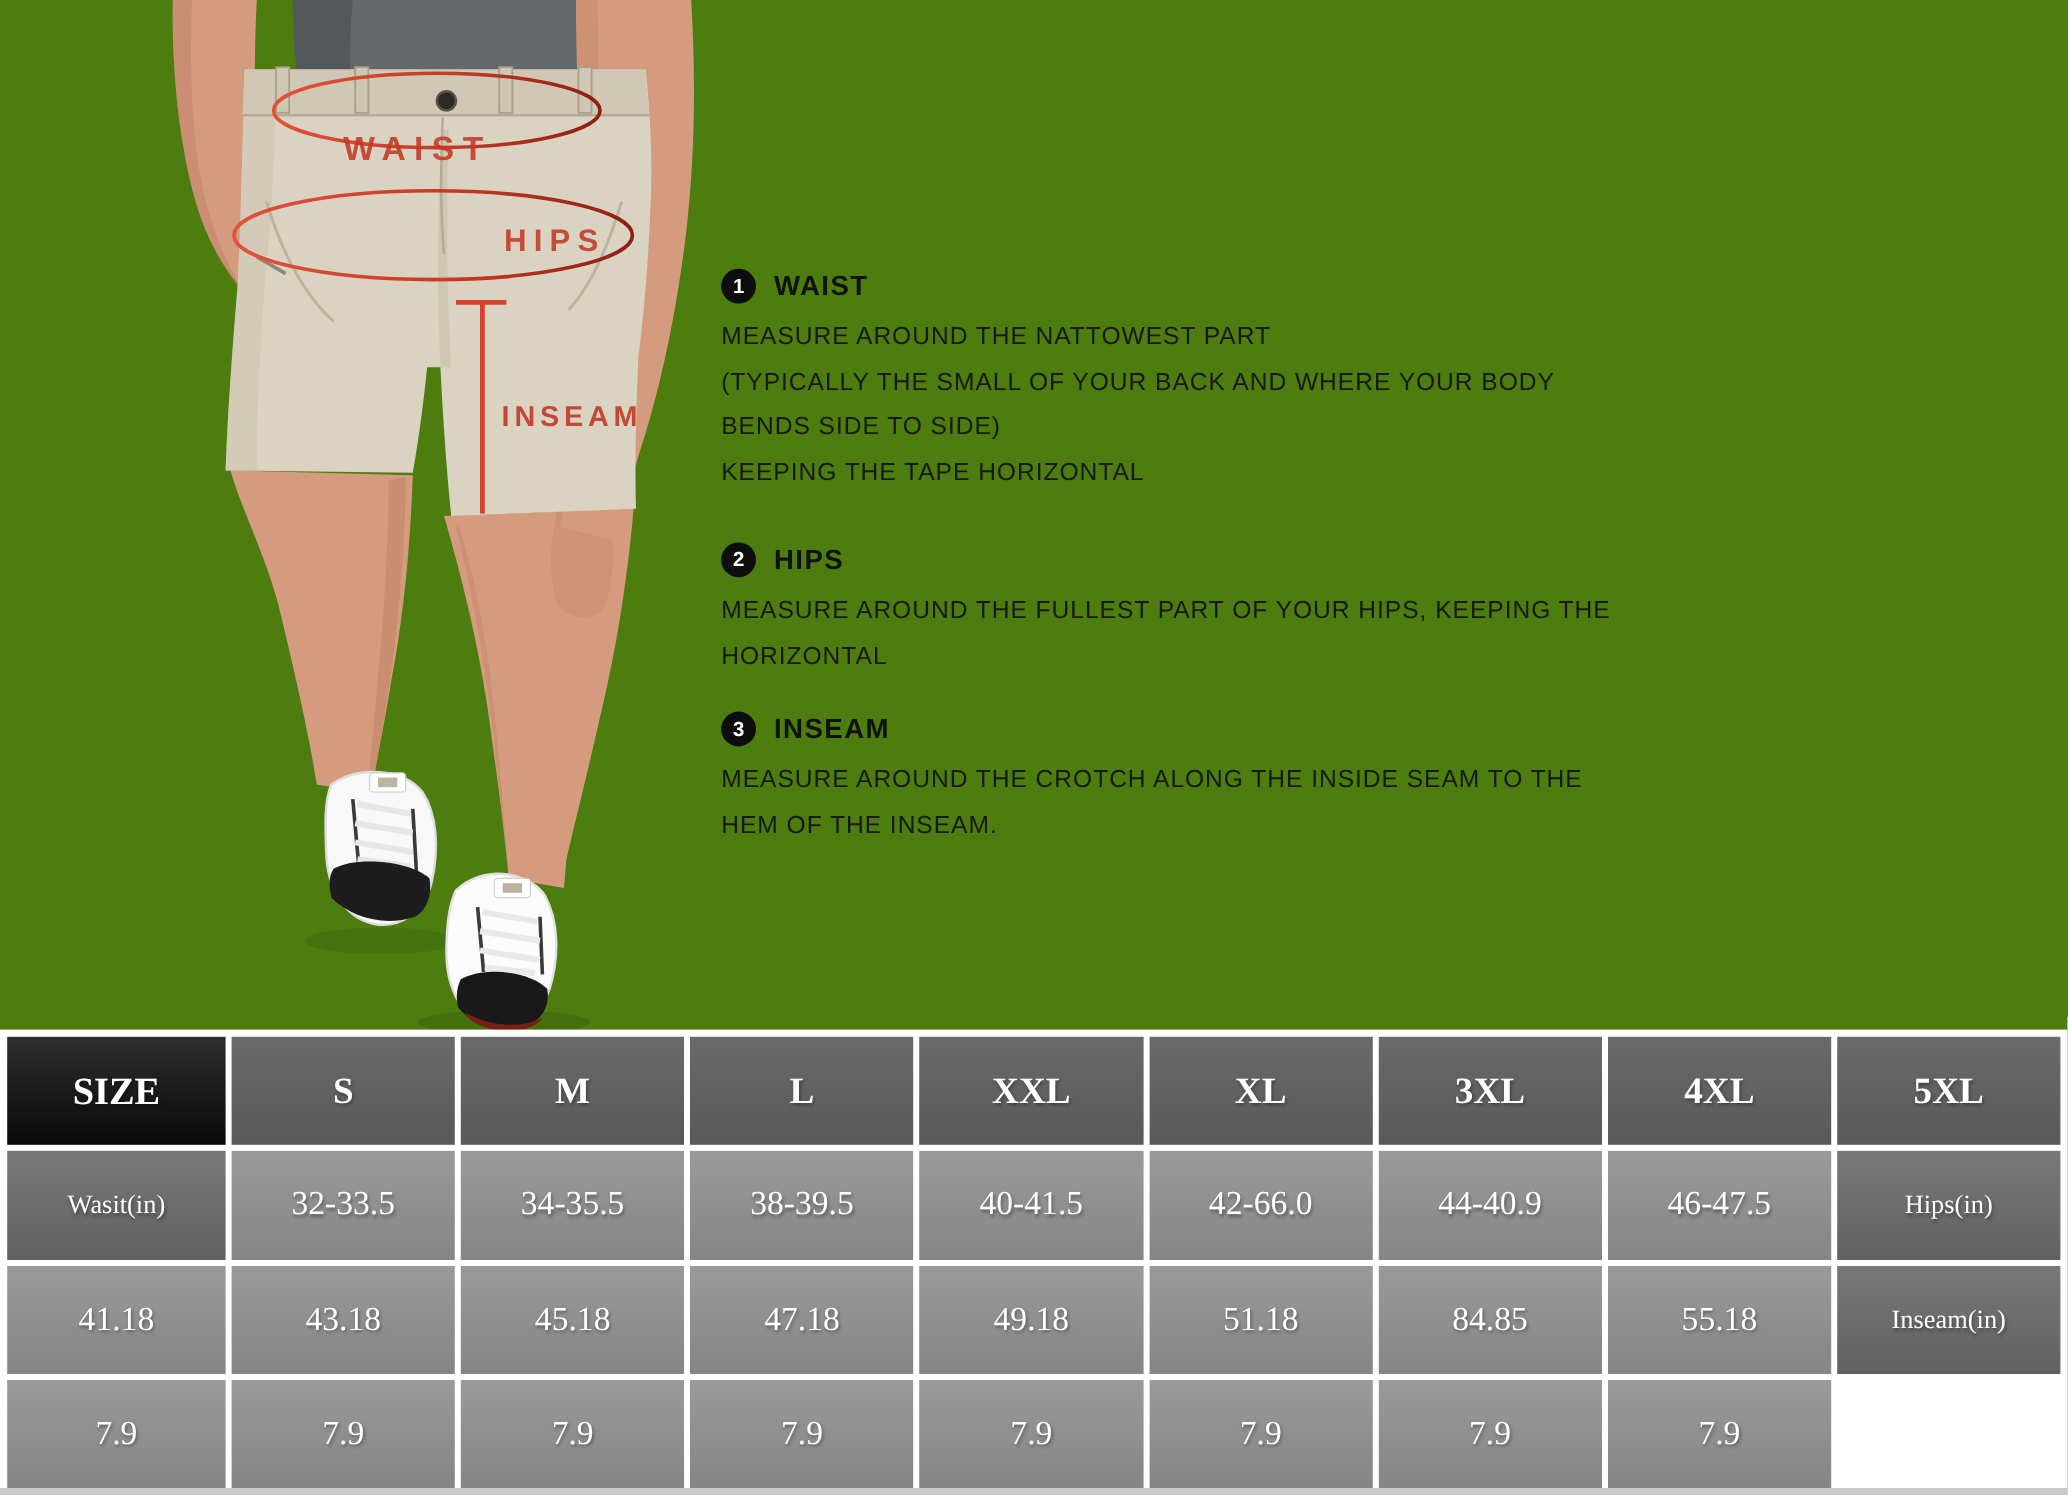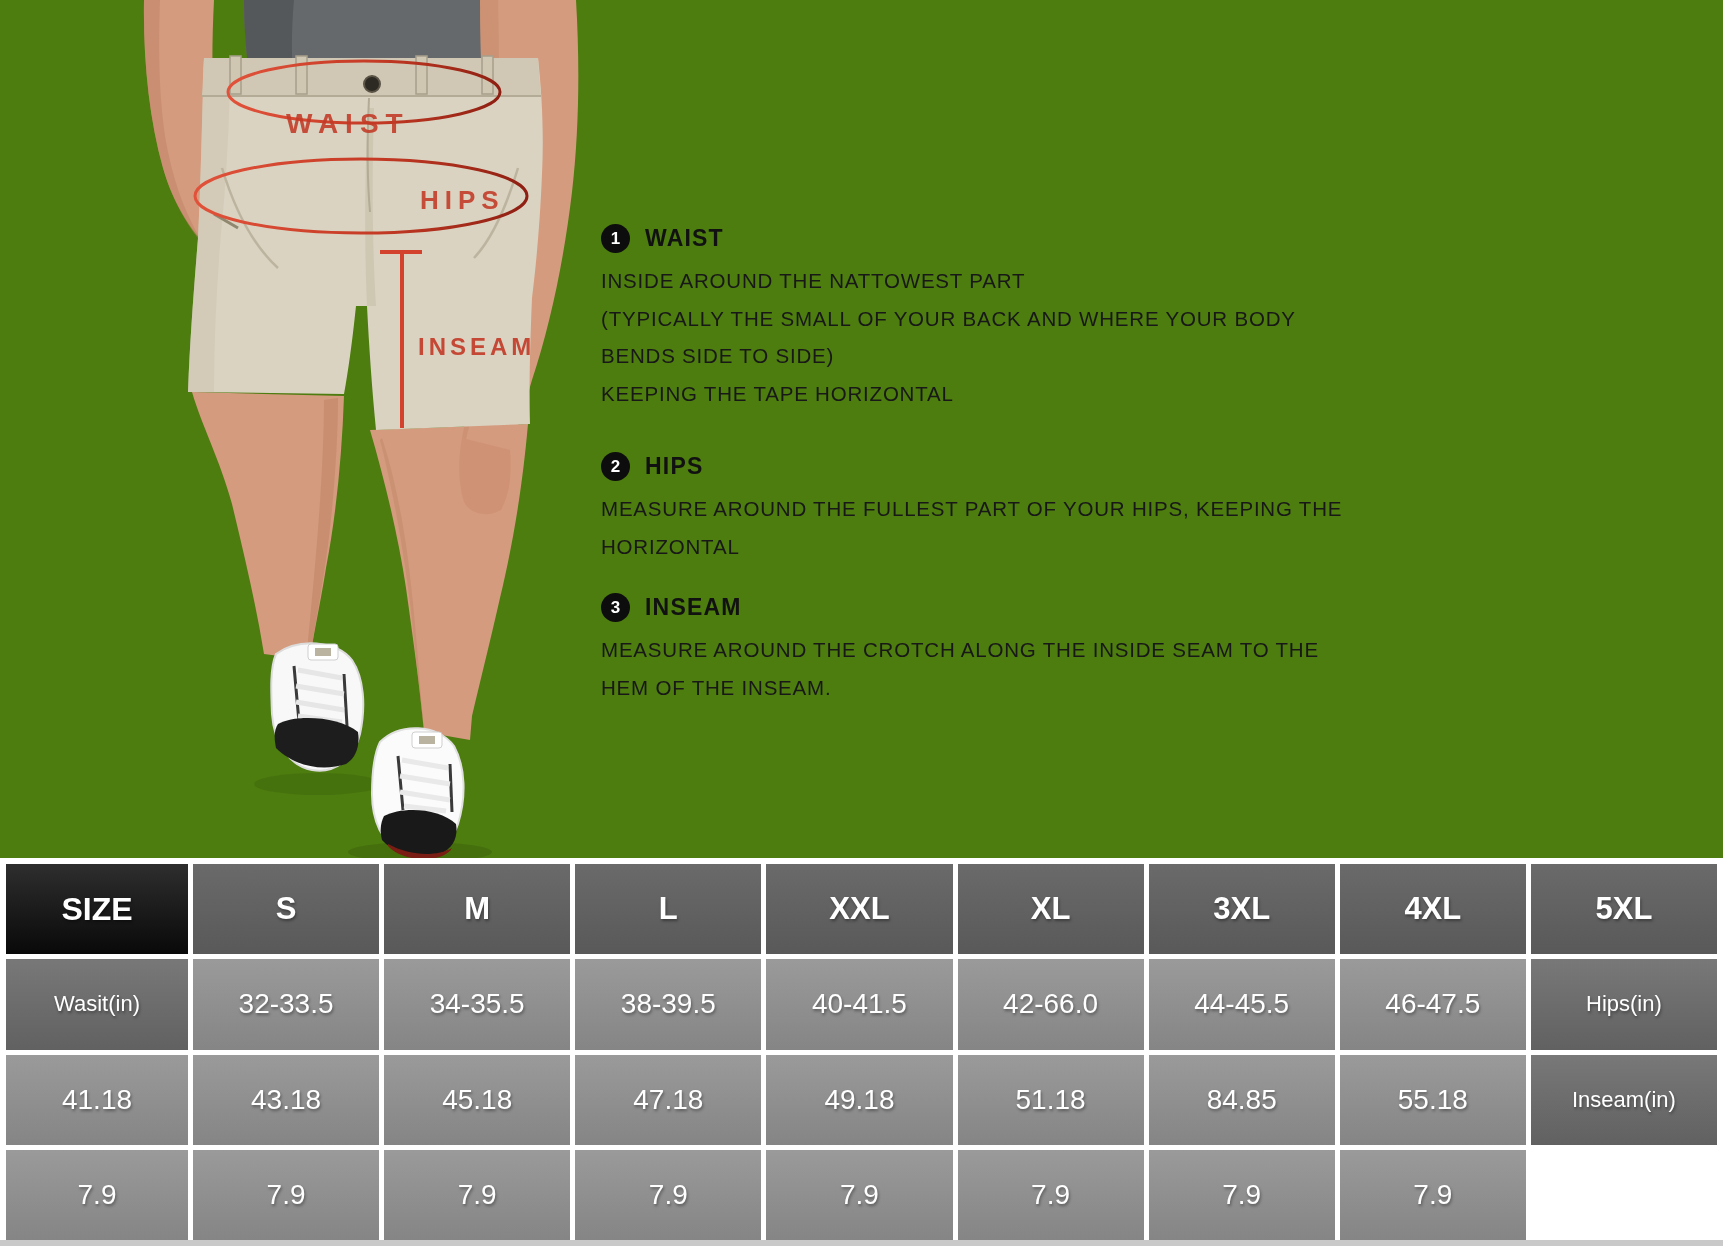--- a/index.html
+++ b/index.html
@@ -19,21 +19,21 @@
          font-weight:bold;font-size:17px;display:flex;align-items:center;justify-content:center;flex:0 0 29px;}
   .sec-title{font-size:23px;font-weight:bold;color:#111;letter-spacing:1.2px;}
   .sec-line{font-size:20.5px;color:#181818;line-height:37.5px;letter-spacing:.8px;white-space:nowrap;}
 
   
   .table-wrap{position:absolute;left:0;right:0;top:858px;bottom:0;background:#fff;
               padding:6px 6px 0 6px;box-sizing:border-box;}
   .grid{display:grid;grid-template-columns:182px repeat(8,1fr);grid-auto-rows:1fr;
         gap:5px;height:376px;}
   .cell{display:flex;align-items:center;justify-content:center;color:#fff;
-        text-shadow:1px 2px 3px rgba(0,0,0,.38);}
+        text-shadow:1px 2px 3px rgba(0,0,0,.38);font-family:Liberation Serif, serif;}
   .th{background:linear-gradient(#6a6a6a,#595959);font-weight:bold;font-size:31px;}
   .corner{background:linear-gradient(#2e2e2e,#090909);font-weight:bold;font-size:32px;}
   .rowlabel{background:linear-gradient(#787878,#616161);font-size:22px;}
   .val{background:linear-gradient(#9a9a9a,#858585);font-size:28px;}
   .bottom-strip{position:absolute;left:0;right:0;bottom:0;height:6px;background:#c9c9c9;}
 </style>
 </head>
 <body>
 
 <div class="canvas">
@@ -124,21 +124,21 @@
     </g>
   </svg>
 
   <div class="instructions">
 
     <div class="sec sec1">
       <div class="sec-head">
         <span class="badge">1</span>
         <span class="sec-title">WAIST</span>
       </div>
-      <div class="sec-line">INSIDE AROUND THE NATTOWEST PART</div>
+      <div class="sec-line">MEASURE AROUND THE NATTOWEST PART</div>
       <div class="sec-line">(TYPICALLY THE SMALL OF YOUR BACK AND WHERE YOUR BODY</div>
       <div class="sec-line">BENDS SIDE TO SIDE)</div>
       <div class="sec-line">KEEPING THE TAPE HORIZONTAL</div>
     </div>
 
     <div class="sec sec2">
       <div class="sec-head">
         <span class="badge">2</span>
         <span class="sec-title">HIPS</span>
       </div>
@@ -168,21 +168,21 @@
       <div class="cell th">3XL</div>
       <div class="cell th">4XL</div>
       <div class="cell th">5XL</div>
 
       <div class="cell rowlabel">Wasit(in)</div>
       <div class="cell val">32-33.5</div>
       <div class="cell val">34-35.5</div>
       <div class="cell val">38-39.5</div>
       <div class="cell val">40-41.5</div>
       <div class="cell val">42-66.0</div>
-      <div class="cell val">44-45.5</div>
+      <div class="cell val">44-40.9</div>
       <div class="cell val">46-47.5</div>
 
       <div class="cell rowlabel">Hips(in)</div>
       <div class="cell val">41.18</div>
       <div class="cell val">43.18</div>
       <div class="cell val">45.18</div>
       <div class="cell val">47.18</div>
       <div class="cell val">49.18</div>
       <div class="cell val">51.18</div>
       <div class="cell val">84.85</div>

